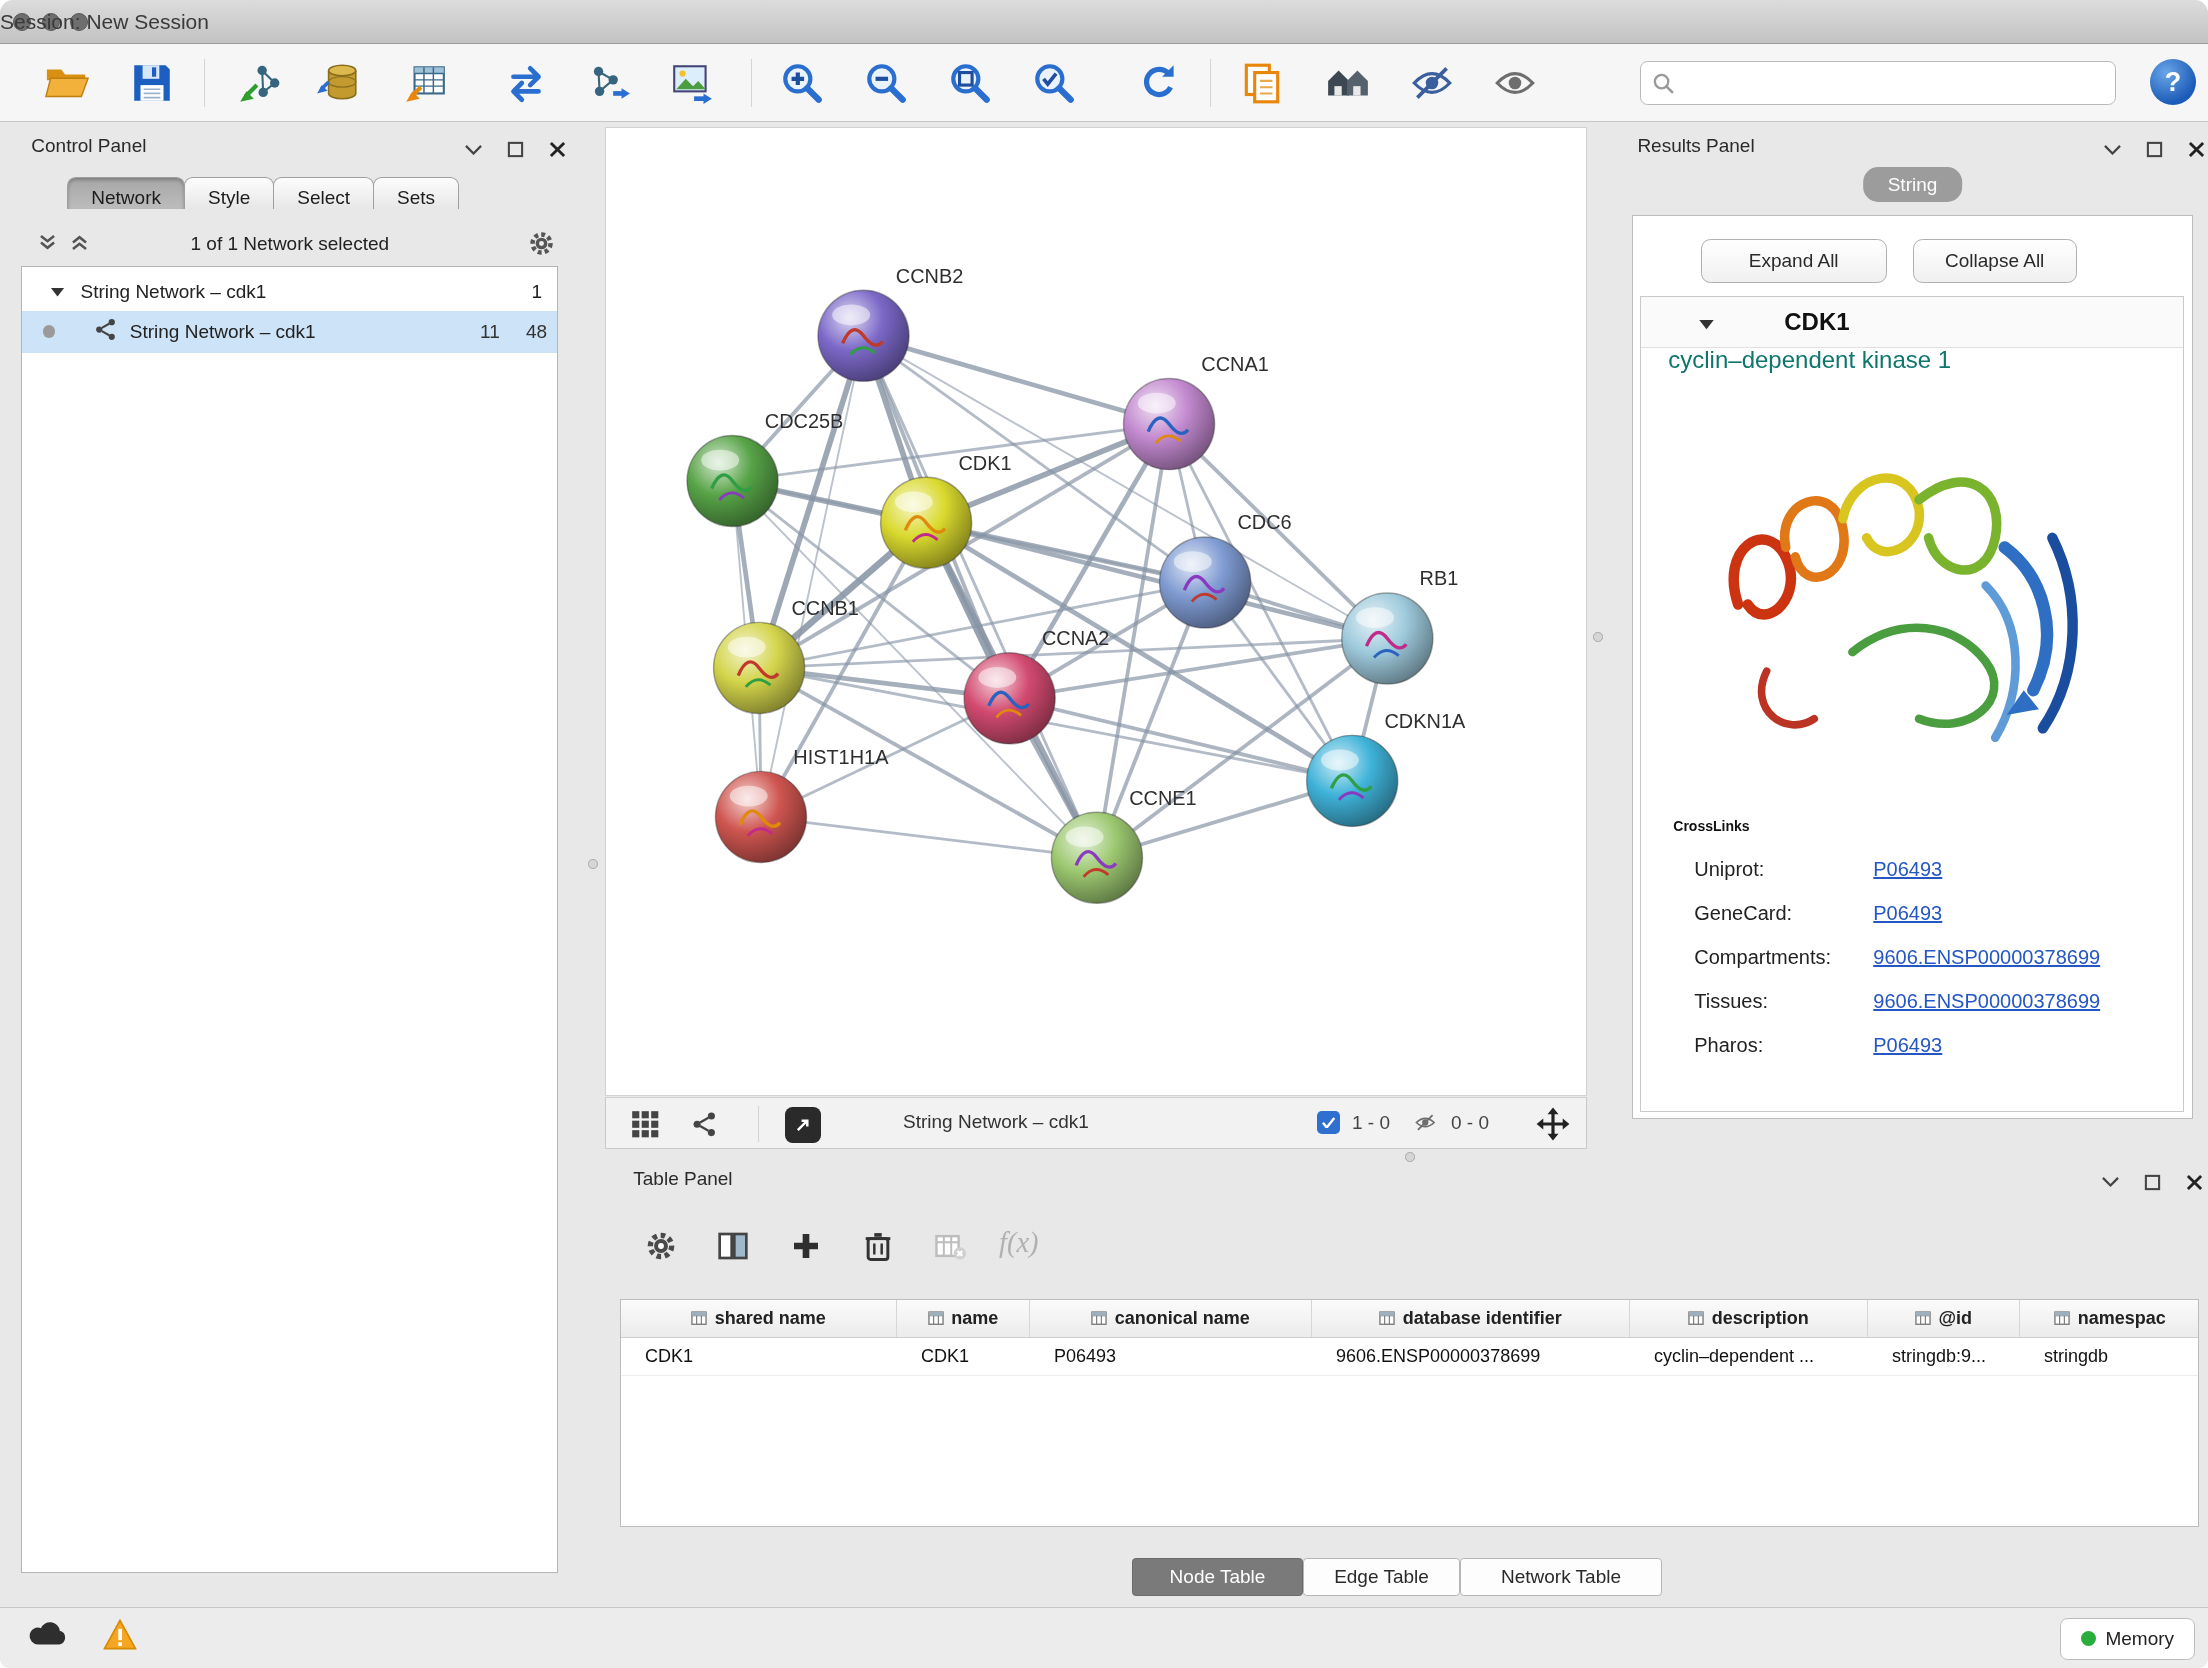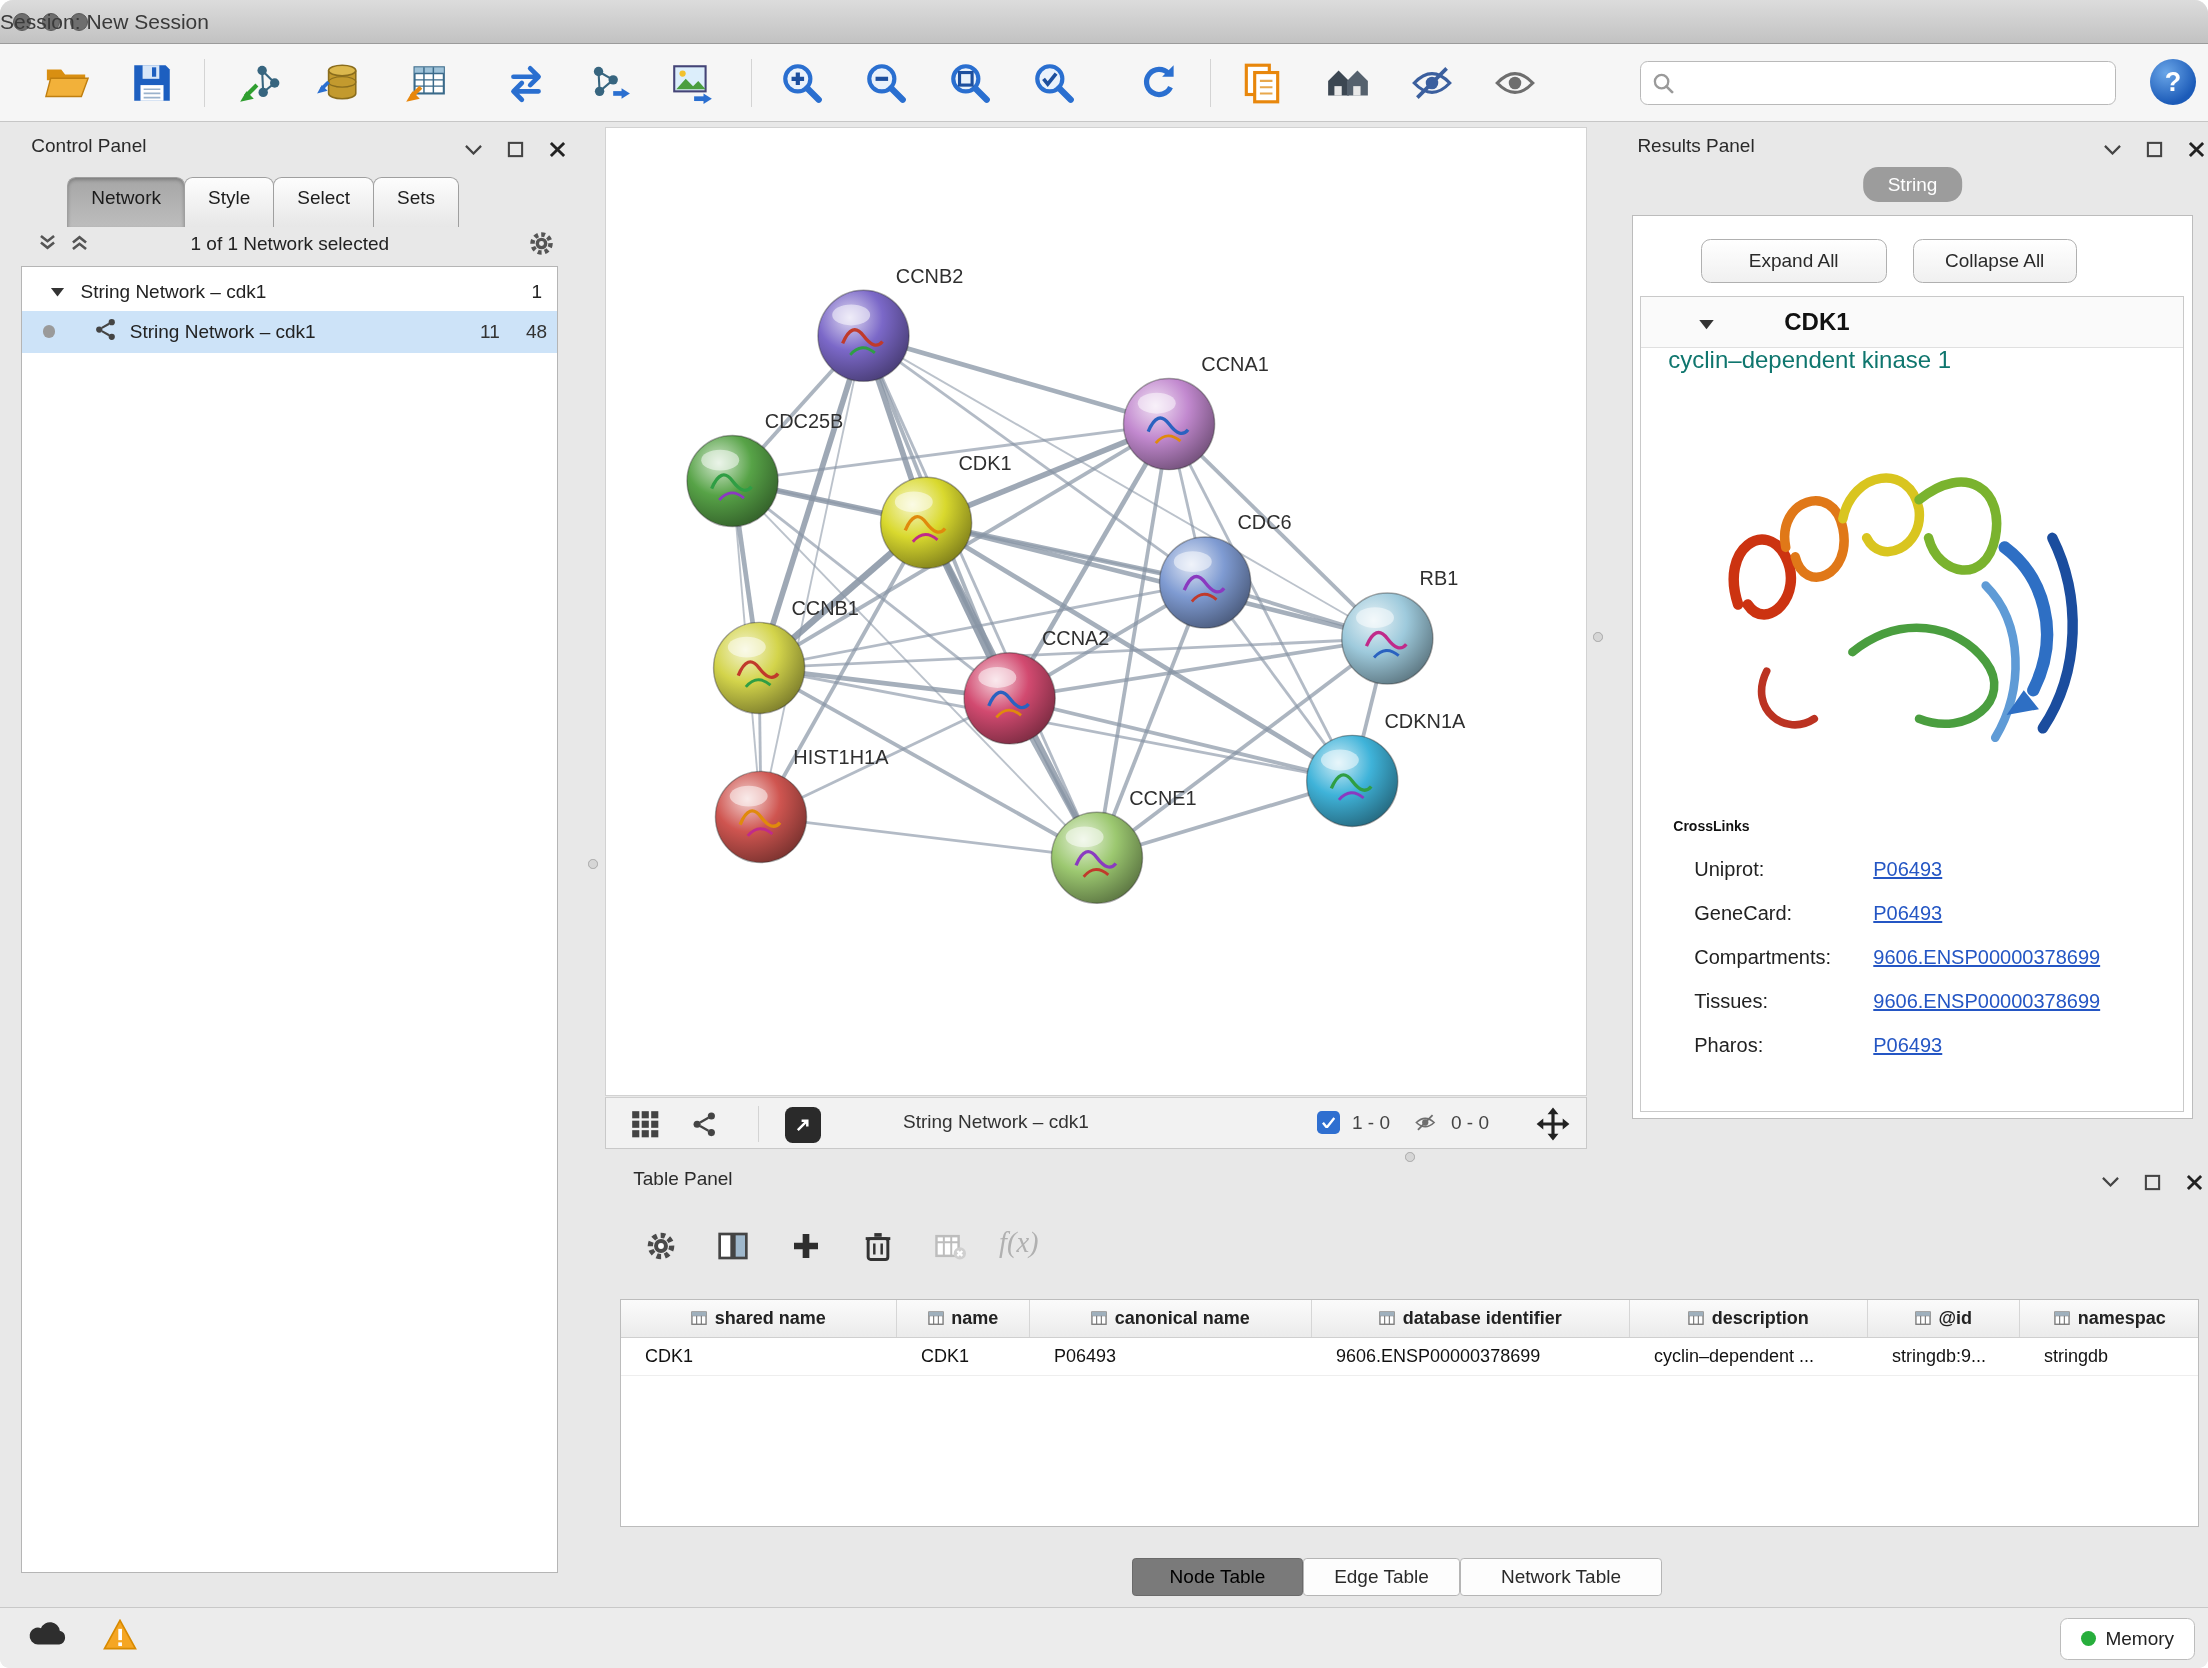--- a/index.html
+++ b/index.html
@@ -29,21 +29,21 @@
     font-family:"Liberation Sans",sans-serif;background:transparent;}
   #help-button{left:2150px;top:15px;width:46px;height:46px;border-radius:50%;
     background:radial-gradient(circle at 35% 30%,#6aa6e8,#1c5bb8 70%);
     color:#fff;font-size:27px;font-weight:bold;text-align:center;line-height:46px;}
   
   .panel-title{font-size:19px;color:#2a2a2a;}
   .ph-icons{display:flex;gap:17px;align-items:center;}
   .ph-ic{width:25px;height:25px;display:flex;align-items:center;justify-content:center;}
   
   #control-panel{left:14.3px;top:133px;width:551px;height:1448px;}
-  .cp-tab{display:inline-block;height:50px;line-height:40px;padding:0 23px;
+  .cp-tab{display:inline-block;height:32px;line-height:40px;padding:0 23px;
     font-size:19px;color:#1c1c1c;border:1px solid #9f9f9f;border-bottom:none;
     border-radius:8.6px 8.6px 0 0;background:linear-gradient(#fdfdfd,#e7e7e7);margin-right:-1px;}
   .cp-tab.selected{background:linear-gradient(#a6a6a6,#bdbdbd);box-shadow:inset 0 1.9px 3.8px rgba(0,0,0,.25);}
   #cp-tree{left:6.7px;top:133px;width:537px;height:1307px;background:#fff;border:1px solid #b5b5b5;}
   .tree-row{position:relative;width:100%;height:38px;display:flex;align-items:center;font-size:19px;}
   .tree-row.selected{background:#cde3f8;}
   
   #network-area{left:605px;top:127px;width:982px;height:969px;background:#fff;border:1px solid #d2d2d2;}
   #network-bar{left:605px;top:1097px;width:982px;height:52px;background:#f2f2f2;
     border:1px solid #c9c9c9;border-top:1px solid #cfcfcf;display:block;}
@@ -63,21 +63,21 @@
   #table-panel{left:620px;top:1160px;width:1579px;height:447px;}
   .tp-ic{top:61px;width:49px;height:49px;display:flex;align-items:center;justify-content:center;}
   #table-box{left:0;top:139px;width:1579px;height:228px;background:#fff;border:1px solid #bcbcbc;overflow:hidden;}
   #table-head{display:flex;height:38px;background:linear-gradient(#fbfbfb,#ebebeb);border-bottom:1px solid #cfcfcf;}
   .th-cell{display:flex;align-items:center;justify-content:center;gap:7.6px;font-size:18px;color:#222;
     border-right:1px solid #d6d6d6;overflow:hidden;white-space:nowrap;flex:none;font-weight:bold;}
   #table-row0{display:flex;height:38px;border-bottom:1px solid #eee;}
   .td-cell{padding:7.6px 0 0 24px;font-size:18px;color:#111;flex:none;overflow:hidden;white-space:nowrap;}
   .bt-tab{position:absolute;top:398px;height:38px;line-height:36px;text-align:center;font-size:19px;
     border:1px solid #b5b5b5;background:#fdfdfd;color:#2a2a2a;border-radius:3.8px;}
-  .bt-tab.selected{background:#7a7a7a;color:#000000;border-color:#6a6a6a;}
+  .bt-tab.selected{background:#7a7a7a;color:#ffffff;border-color:#6a6a6a;}
   
   #status-bar{left:0;top:1607px;width:2208px;height:61px;background:#ececec;border-top:1px solid #c8c8c8;}
   #memory-btn{left:2060px;top:9.5px;width:135px;height:42px;background:#fff;border:1px solid #bcbcbc;
     border-radius:7.6px;display:flex;align-items:center;justify-content:center;gap:9.5px;font-size:19px;color:#222;}
   .mem-dot{width:15px;height:15px;border-radius:50%;background:#27ae3c;}
   .split-dot{width:9.5px;height:9.5px;border-radius:50%;background:#d6d6d6;border:1px solid #a8a8a8;}
   .hairline{background:#d4d4d4;}
   #graph-svg text{font-family:"Liberation Sans",sans-serif;}
 </style>
 </head>

